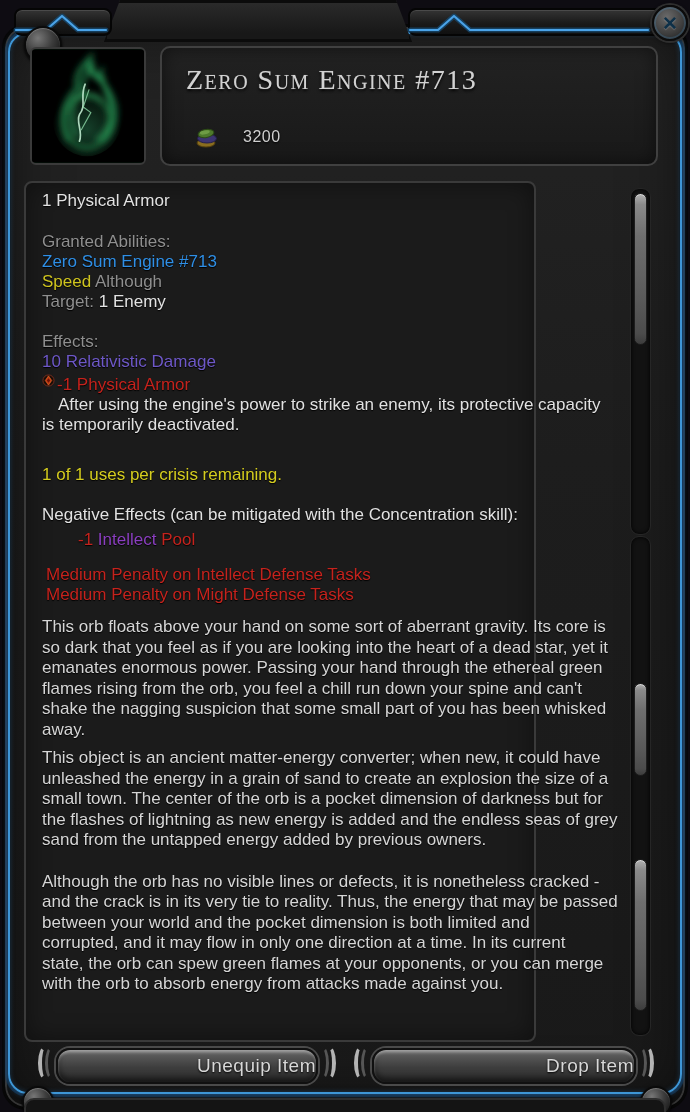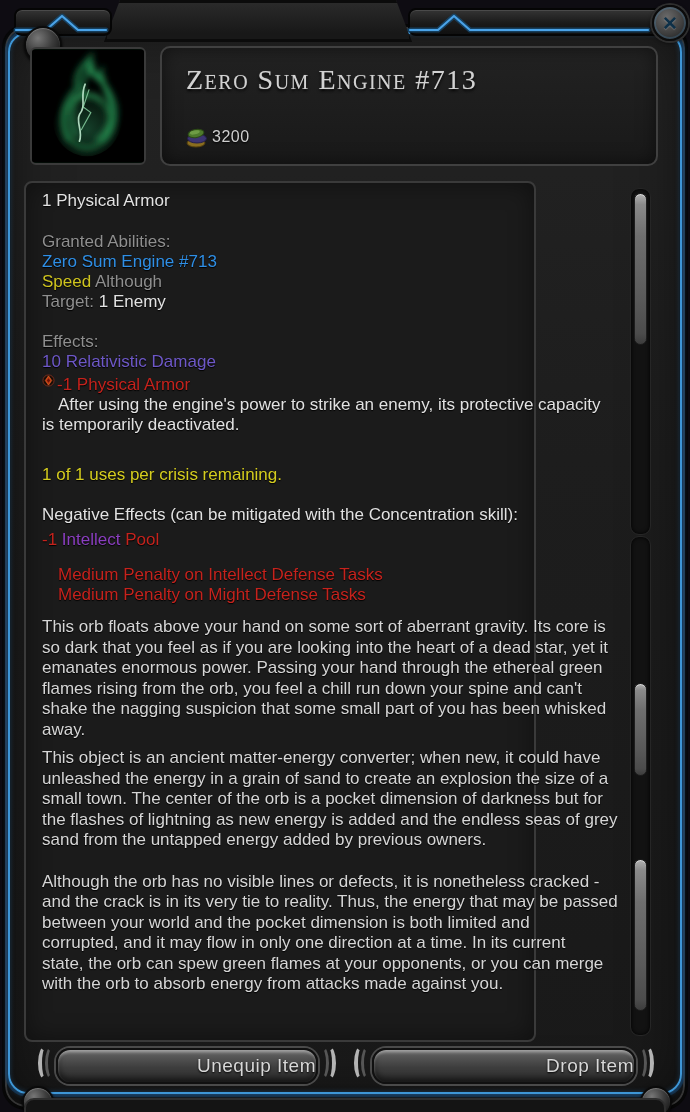--- a/index.html
+++ b/index.html
@@ -64,21 +64,21 @@
     background:linear-gradient(180deg,#222,#191919);
     border:2px solid #404040;border-radius:10px;
     box-shadow:inset 0 0 18px rgba(0,0,0,.5);
   }
   .item-title{
     position:absolute;left:24px;top:16px;
     font-family:"Liberation Serif", serif;font-variant:small-caps;
     font-size:28px;letter-spacing:1.5px;color:#d2d2d2;
     text-shadow:0 2px 3px #000, 0 0 1px #777;
   }
-  .value-row{position:absolute;left:22px;bottom:16px;display:flex;align-items:center;gap:2px;justify-content:flex-end;}
+  .value-row{position:absolute;left:32px;bottom:16px;display:flex;align-items:center;gap:23px;justify-content:flex-end;}
   .value-text{font-size:16px;color:#cfcfcf;text-shadow:0 1px 2px #000;letter-spacing:.5px;}
   
   .text-panel{
     position:absolute;left:24px;top:181px;width:512px;height:861px;box-sizing:border-box;
     background:#1b1b1b;border:2px solid #3a3a3a;border-radius:8px;
     box-shadow:inset 0 0 24px rgba(0,0,0,.45);
   }
   .panel-content{
     position:absolute;left:16px;top:8px;width:584px;
     font-size:17px;color:#e2e2e2;text-shadow:0 1px 1px #000;
@@ -89,22 +89,22 @@
   .yellow{color:#cfc41f;}
   .purple{color:#6e58c8;}
   .red{color:#c5231d;}
   .intpurple{color:#8b3fc0;}
   .uses{color:#d5cd1f;}
   .indent16{text-indent:16px;}
   .granted-block{margin-top:21px;}
   .effects-block{margin-top:20px;}
   .uses-line{margin-top:30px;}
   .negative-header{margin-top:20px;}
-  .intellect-line{margin-top:5px;}
-  .penalty-block{margin-top:15px;margin-left:16px;}
+  .intellect-line{margin-top:5px;margin-left:36px;}
+  .penalty-block{margin-top:15px;margin-left:4px;}
   .preline{white-space:pre-line;}
   .para{margin-top:12px;line-height:20.5px;color:#d6d6d6;white-space:pre-line;}
   .para-2{margin-top:8px;}
   .para-3{margin-top:21px;}
   .debuff-icon{display:inline-block;vertical-align:3px;margin-right:2px;}
   
   .scroll-track{
     position:absolute;left:604px;width:21px;
     background:#121212;border:1px solid #262626;border-radius:9px;box-sizing:border-box;
     box-shadow:inset 0 0 4px #000;

